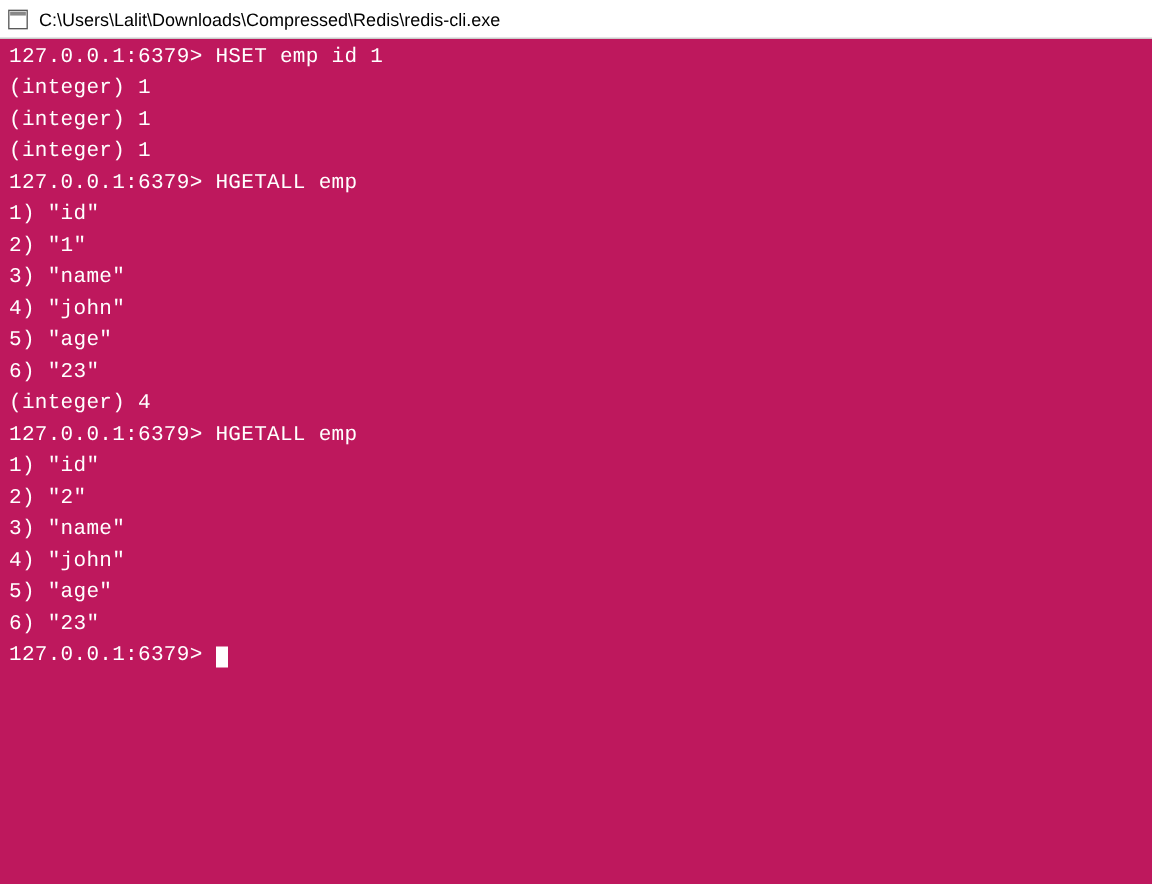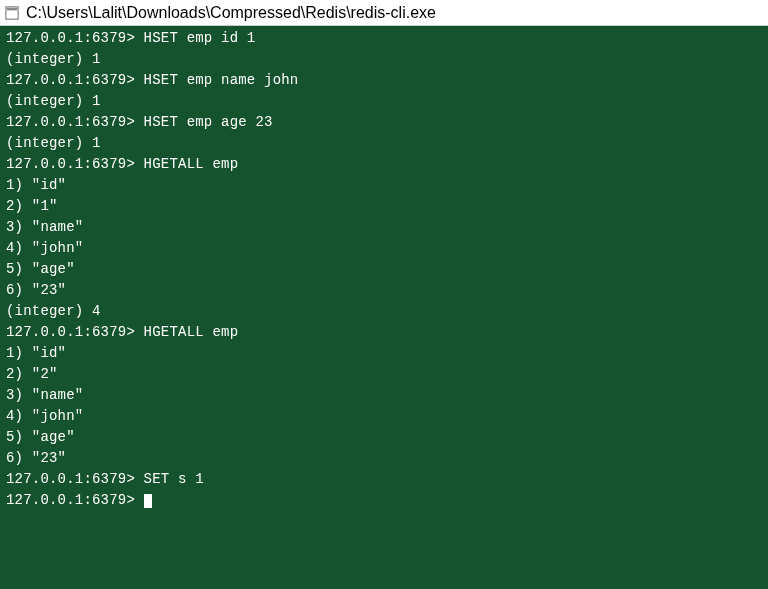--- a/index.html
+++ b/index.html
@@ -30,25 +30,25 @@
       display: flex;
       align-items: center;
       justify-content: center;
     }
     .titlebar-icon svg {
       width: 14px;
       height: 14px;
     }
     .titlebar-text {
       font-family: 'Segoe UI', Tahoma, sans-serif;
-      font-size: 16px;
+      font-size: 12px;
       color: #000;
     }
     .terminal {
-      background: #14532d;
+      background: #be185d;
       color: #fff;
       padding: 2px 6px;
       height: calc(589px - 26px);
       line-height: 1.5;
       font-family: 'Consolas', 'Courier New', monospace;
       letter-spacing: 0.2px;
     }
     .line {
       white-space: pre;
     }
@@ -74,35 +74,32 @@
       <rect x="2" y="2" width="12" height="3" fill="#888"></rect>
     </svg>
   </span>
   <span class="titlebar-text">C:\Users\Lalit\Downloads\Compressed\Redis\redis-cli.exe</span>
 </div>
 
 <div class="terminal">
   <div id="terminal-lines">
       <div class="line">127.0.0.1:6379&gt; HSET emp id 1</div>
       <div class="line">(integer) 1</div>
-      <div class="line">127.0.0.1:6379&gt; HSET emp name john</div>
       <div class="line">(integer) 1</div>
-      <div class="line">127.0.0.1:6379&gt; HSET emp age 23</div>
       <div class="line">(integer) 1</div>
       <div class="line">127.0.0.1:6379&gt; HGETALL emp</div>
       <div class="line">1) "id"</div>
       <div class="line">2) "1"</div>
       <div class="line">3) "name"</div>
       <div class="line">4) "john"</div>
       <div class="line">5) "age"</div>
       <div class="line">6) "23"</div>
       <div class="line">(integer) 4</div>
       <div class="line">127.0.0.1:6379&gt; HGETALL emp</div>
       <div class="line">1) "id"</div>
       <div class="line">2) "2"</div>
       <div class="line">3) "name"</div>
       <div class="line">4) "john"</div>
       <div class="line">5) "age"</div>
       <div class="line">6) "23"</div>
-      <div class="line">127.0.0.1:6379&gt; SET s 1</div>
     </div>
   <div class="prompt-line"><span>127.0.0.1:6379&gt; </span><span class="cursor"></span></div>
 </div>
 
 </body></html>

